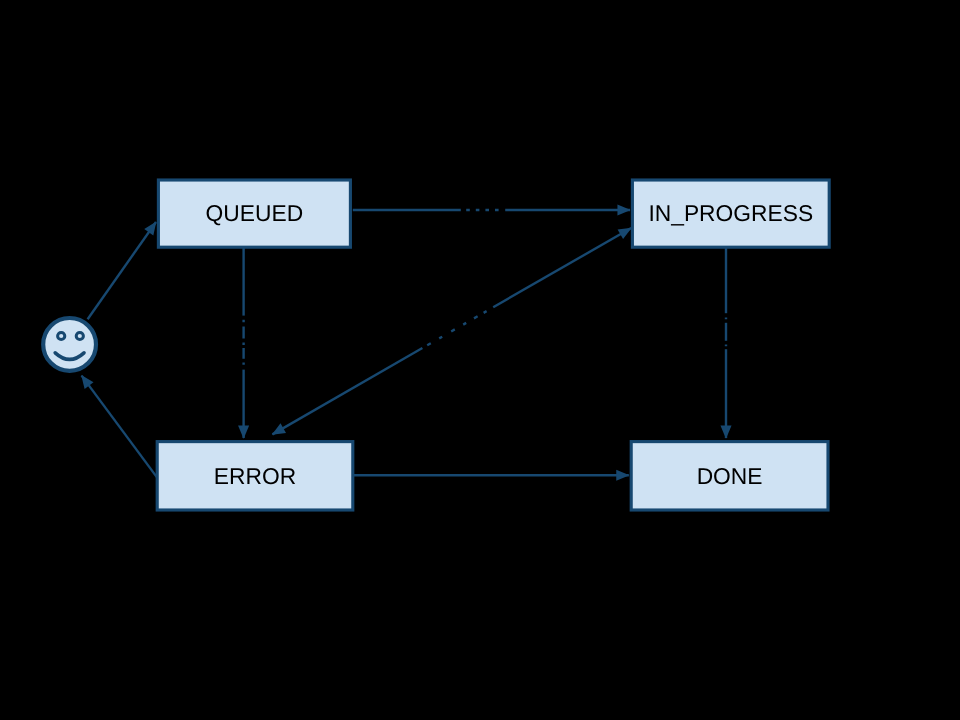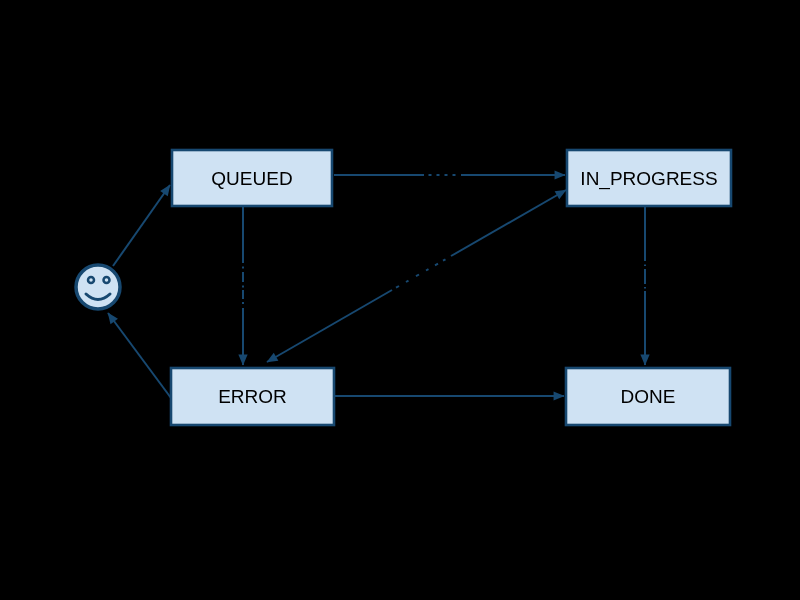--- a/index.html
+++ b/index.html
@@ -2,21 +2,21 @@
 <html><head>
 <meta charset="utf-8">
 <style>
   html, body {
     margin: 0; padding: 0;
     width: 800px; height: 600px;
     background: #000000;
     overflow: hidden;
     font-family: "Liberation Sans", sans-serif;
   }
-  .stage { position: absolute; top: 0; left: 0; width: 696px; height: 600px; margin-left: 40px; }
+  .stage { position: absolute; top: 0; left: 0; width: 696px; height: 600px; }
   svg { display: block; }
   .node-box { fill: #cfe2f3; stroke: #174870; stroke-width: 2.6; }
   .node-label {
     font-family: "Liberation Sans", sans-serif;
     font-size: 19px;
     fill: #000000;
     text-anchor: middle;
   }
   .edge { stroke: #174870; stroke-width: 2; fill: none; }
   .speck { stroke: #174870; stroke-width: 2; fill: none; }

